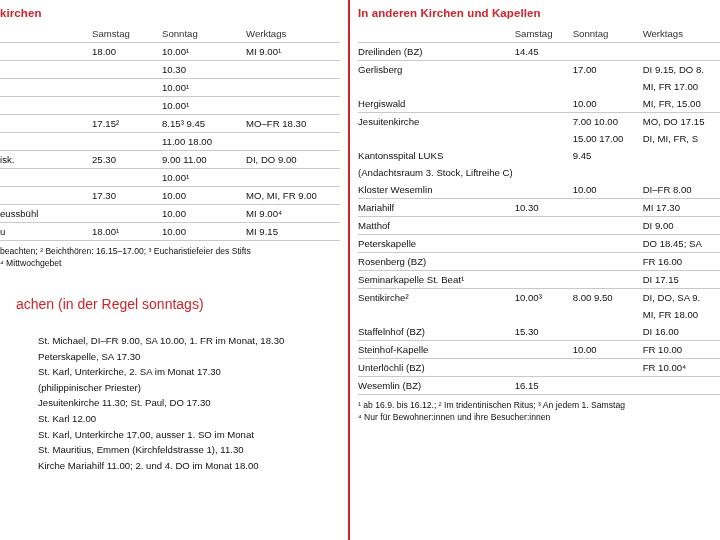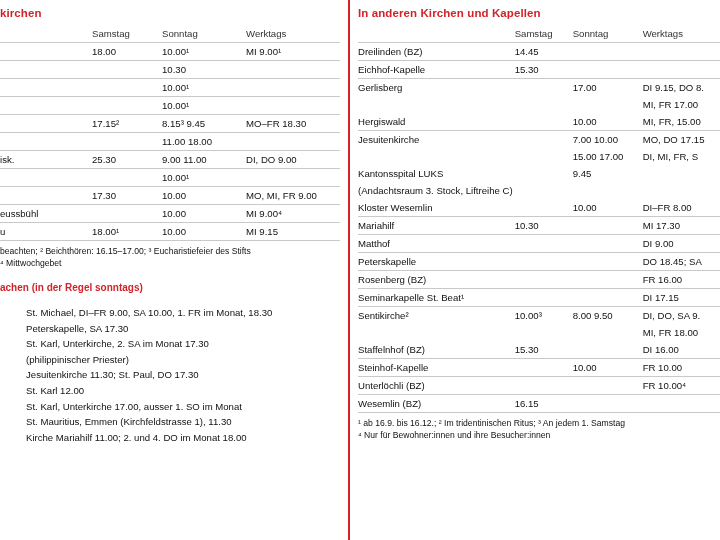--- a/index.html
+++ b/index.html
@@ -96,30 +96,30 @@
 
   .footnotes {
     font-size: 8.6px;
     line-height: 11.5px;
     color: #111111;
     padding-top: 5px;
   }
   .footnotes div { white-space: nowrap; }
 
   h3.sub-title {
-    font-size: 10px;
-    font-weight: bold;
+    font-size: 14px;
+    font-weight: normal;
     color: #d2232a;
-    margin: 0;
+    margin: 16px;
     padding: 12px 0 6px 0;
     line-height: 14px;
   }
   ul.plain {
     list-style: none;
-    margin: 4px;
+    margin: 16px;
     padding: 0;
     font-size: 9.6px;
     line-height: 15.6px;
   }
   ul.plain li {
     padding-left: 22px;
     white-space: nowrap;
   }
   .clip { overflow: hidden; }
 </style>
@@ -255,26 +255,20 @@
           <th>Werktags</th>
         </tr>
       </thead>
       <tbody id="right-body">
           <tr>
             <td>Dreilinden (BZ)</td>
             <td>14.45</td>
             <td></td>
             <td></td>
           </tr>
-          <tr>
-            <td>Eichhof-Kapelle</td>
-            <td>15.30</td>
-            <td></td>
-            <td></td>
-          </tr>
           <tr class="no-rule">
             <td>Gerlisberg</td>
             <td></td>
             <td>17.00</td>
             <td>DI 9.15, DO 8.</td>
           </tr>
           <tr class="no-rule">
             <td></td>
             <td></td>
             <td></td>

